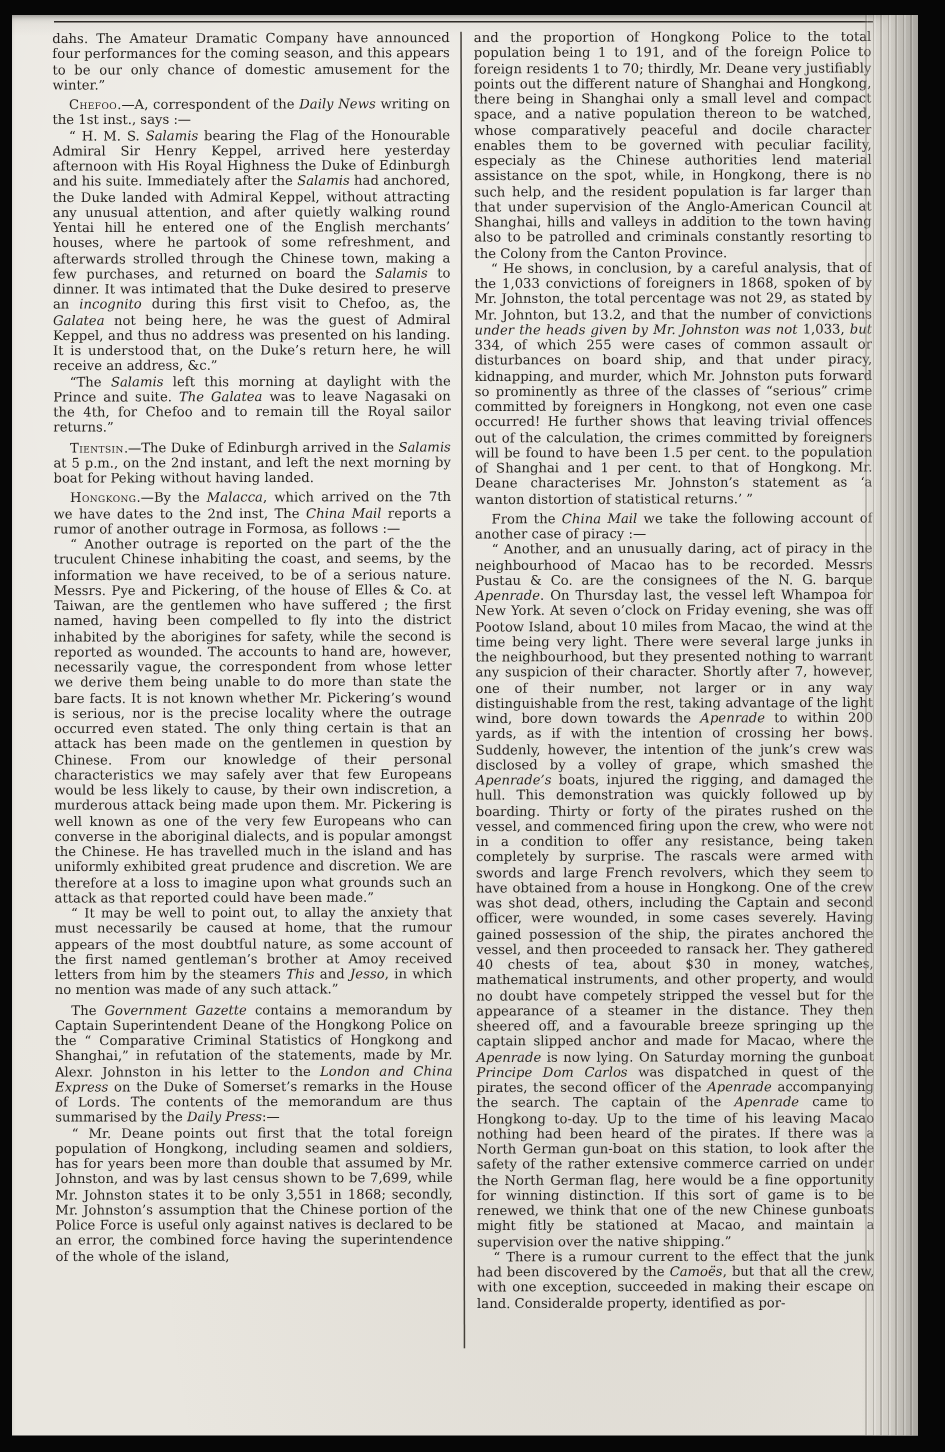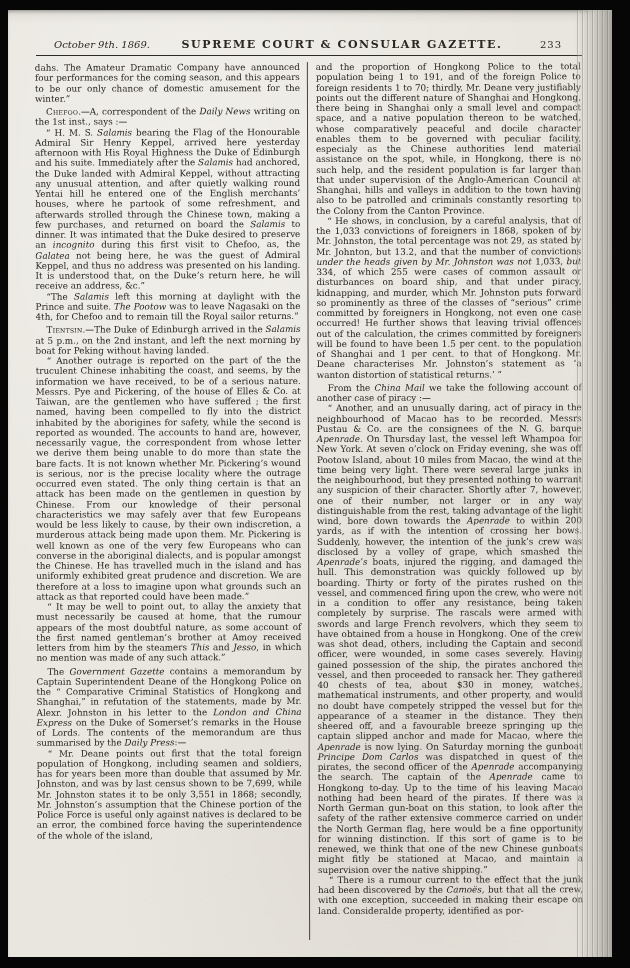--- a/index.html
+++ b/index.html
@@ -54,33 +54,29 @@
   p{margin:0;}
   p.ind{text-indent:11px;}
   p.gap{margin-top:3px;}
   .sc{font-variant:small-caps;letter-spacing:0.3px;margin-top:23px;}
   i{font-style:italic;}
 </style>
 </head>
 <body>
 
 <div class="page">
-  <div class="header">
-    <span class="date">October 9th. 1869.</span>
-    <span class="title">SUPREME COURT &amp; CONSULAR GAZETTE.</span>
-    <span class="pageno">233</span>
-  </div>
   <div class="rule"></div>
   <div class="columns">
     <div class="col col-left">
         <p class=""><span>dahs.  The Amateur Dramatic Company have announced four performances for the coming season, and this appears to be our only chance of domestic amusement for the winter.”</span></p>
         <p class="ind gap"><span class="sc">Chefoo</span><span>.—A, correspondent of the </span><i>Daily News</i><span> writing on the 1st inst., says :—</span></p>
         <p class="ind"><span>“ H. M. S. </span><i>Salamis</i><span> bearing the Flag of the Honourable Admiral Sir Henry Keppel, arrived here yesterday afternoon with His Royal Highness the Duke of Edinburgh and his suite.  Immediately after the </span><i>Salamis</i><span> had anchored, the Duke landed with Admiral Keppel, without attracting any unusual attention, and after quietly walking round Yentai hill he entered one of the English merchants’ houses, where he partook of some refreshment, and afterwards strolled through the Chinese town, making a few purchases, and returned on board the </span><i>Salamis</i><span> to dinner.  It was intimated that the Duke desired to preserve an </span><i>incognito</i><span> during this first visit to Chefoo, as, the </span><i>Galatea</i><span> not being here, he was the guest of Admiral Keppel, and thus no address was presented on his landing.  It is understood that, on the Duke’s return here, he will receive an address, &amp;c.”</span></p>
-        <p class="ind"><span>“The </span><i>Salamis</i><span> left this morning at daylight with the Prince and suite.  </span><i>The Pootow</i><span> was to leave Nagasaki on the 4th, for Chefoo and to remain till the Royal sailor returns.”</span></p>
+        <p class="ind"><span>“The </span><i>Salamis</i><span> left this morning at daylight with the Prince and suite.  </span><i>The Galatea</i><span> was to leave Nagasaki on the 4th, for Chefoo and to remain till the Royal sailor returns.”</span></p>
         <p class="ind gap"><span class="sc">Tientsin</span><span>.—The Duke of Edinburgh arrived in the </span><i>Salamis</i><span> at 5 p.m., on the 2nd instant, and left the next morning by boat for Peking without having landed.</span></p>
+        <p class="ind gap"><span class="sc">Hongkong</span><span>.—By the </span><i>Malacca</i><span>, which arrived on the 7th we have dates to the 2nd inst,  The </span><i>China Mail</i><span> reports a rumor of another outrage in Formosa, as follows :—</span></p>
         <p class="ind"><span>“ Another outrage is reported on the part of the the truculent Chinese inhabiting the coast, and seems, by the information we have received, to be of a serious nature.  Messrs. Pye and Pickering, of the house of Elles &amp; Co. at Taiwan, are the gentlemen who have suffered ; the first named, having been compelled to fly into the district inhabited by the aborigines for safety, while the second is reported as wounded.  The accounts to hand are, however, necessarily vague, the correspondent from whose letter we derive them being unable to do more than state the bare facts.  It is not known whether Mr. Pickering’s wound is serious, nor is the precise locality where the outrage occurred even stated.  The only thing certain is that an attack has been made on the gentlemen in question by Chinese. From our knowledge of their personal characteristics we may safely aver that few Europeans would be less likely to cause, by their own indiscretion, a murderous attack being made upon them.  Mr. Pickering is well known as one of the very few Europeans who can converse in the aboriginal dialects, and is popular amongst the Chinese.  He has travelled much in the island and has uniformly exhibited great prudence and discretion. We are therefore at a loss to imagine upon what grounds such an attack as that reported could have been made.”</span></p>
         <p class="ind"><span>“ It may be well to point out, to allay the anxiety that must necessarily be caused at home, that the rumour appears of the most doubtful nature, as some account of the first named gentleman’s brother at Amoy received letters from him by the steamers </span><i>This</i><span> and </span><i>Jesso</i><span>, in which no mention was made of any such attack.”</span></p>
         <p class="ind gap"><span>The </span><i>Government Gazette</i><span> contains a memorandum by Captain Superintendent Deane of the Hongkong Police on the “ Comparative Criminal Statistics of Hongkong and Shanghai,” in refutation of the statements, made by Mr. Alexr. Johnston in his letter to the </span><i>London and China Express</i><span> on the Duke of Somerset’s remarks in the House of Lords.  The contents of the memorandum are thus summarised by the </span><i>Daily Press</i><span>:—</span></p>
         <p class="ind"><span>“ Mr. Deane points out first that the total foreign population of Hongkong, including seamen and soldiers, has for years been more than double that assumed by Mr. Johnston, and was by last census shown to be 7,699, while Mr. Johnston states it to be only 3,551 in 1868; secondly, Mr. Johnston’s assumption that the Chinese portion of the Police Force is useful only against natives is declared to be an error, the combined force having the superintendence of the whole of the island,</span></p>
       </div>
     <div class="col col-right">
         <p class=""><span>and the proportion of Hongkong Police to the total population being 1 to 191, and of the foreign Police to foreign residents 1 to 70; thirdly, Mr. Deane very justifiably points out the different nature of Shanghai and Hongkong, there being in Shanghai only a small level and compact space, and a native population thereon to be watched, whose comparatively peaceful and docile character enables them to be governed with peculiar facility, especialy as the Chinese authorities lend material assistance on the spot, while, in Hongkong, there is no such help, and the resident population is far larger than that under supervision of the Anglo-American Council at Shanghai, hills and valleys in addition to the town having also to be patrolled and criminals constantly resorting to the Colony from the Canton Province.</span></p>
         <p class="ind"><span>“ He shows, in conclusion, by a careful analysis, that of the 1,033 convictions of foreigners in 1868, spoken of by Mr. Johnston, the total percentage was not 29, as stated by Mr. Johnton, but 13.2, and that the number of convictions </span><i>under the heads given by Mr. Johnston was not</i><span> 1,033, </span><i>but</i><span> 334,  of which 255 were cases of common assault or disturbances on board ship, and that under piracy, kidnapping, and murder, which Mr. Johnston puts forward so prominently as three of the classes of “serious” crime committed by foreigners in Hongkong, not even one case occurred!  He further shows that leaving trivial offences out of the calculation, the crimes committed by foreigners will be found to have been 1.5 per cent. to the population of Shanghai and 1 per cent. to that of Hongkong.  Mr. Deane characterises Mr. Johnston’s statement as ‘a wanton distortion of statistical returns.’ ”</span></p>
         <p class="ind gap"><span>From the </span><i>China Mail</i><span> we take the following account of another case of piracy :—</span></p>
         <p class="ind"><span>“ Another, and an unusually daring, act of piracy in the neighbourhood of Macao has to be recorded.  Messrs Pustau &amp; Co. are the consignees of the N. G. barque </span><i>Apenrade</i><span>.  On Thursday last, the vessel left Whampoa for New York.  At seven o’clock on Friday evening, she was off Pootow Island, about 10 miles from Macao, the wind at the time being very light.  There were several large junks in the neighbourhood, but they presented nothing to warrant any suspicion of their character. Shortly after 7, however, one of their number, not larger or in any way distinguishable from the rest, taking advantage of the light wind, bore down towards the </span><i>Apenrade</i><span> to within 200 yards, as if with the intention of crossing her bows.  Suddenly, however, the intention of the junk’s crew was disclosed by a volley of grape, which smashed the </span><i>Apenrade’s</i><span> boats, injured the rigging, and damaged the hull.  This demonstration was quickly followed up by boarding.  Thirty or forty of the pirates rushed on the vessel, and commenced firing upon the crew, who were not in a condition to offer any resistance, being taken completely by surprise.  The rascals were armed with swords and large French revolvers, which they seem to have obtained from a house in Hongkong.  One of the crew was shot dead, others, including the Captain and second officer, were wounded, in some cases severely.  Having gained possession of the ship, the pirates anchored the vessel, and then proceeded to ransack her.  They gathered 40 chests of tea, about $30 in money, watches, mathematical instruments, and other property, and would no doubt have competely stripped the vessel but for the appearance of a steamer in the distance. They then sheered off, and a favourable breeze springing up the captain slipped anchor and made for Macao, where the </span><i>Apenrade</i><span> is now lying.  On Saturday morning the gunboat </span><i>Principe Dom Carlos</i><span> was dispatched in quest of the pirates, the second officer of the </span><i>Apenrade</i><span> accompanying the search.  The captain of the </span><i>Apenrade</i><span> came to Hongkong to-day.  Up to the time of his leaving Macao nothing had been heard of the pirates.  If there was a North German gun-boat on this station, to look after the safety of the rather extensive commerce carried on under the North German flag, here would be a fine opportunity for winning distinction.  If this sort of game is to be renewed, we think that one of the new Chinese gunboats might fitly be stationed at Macao, and maintain a supervision over the native shipping.”</span></p>

